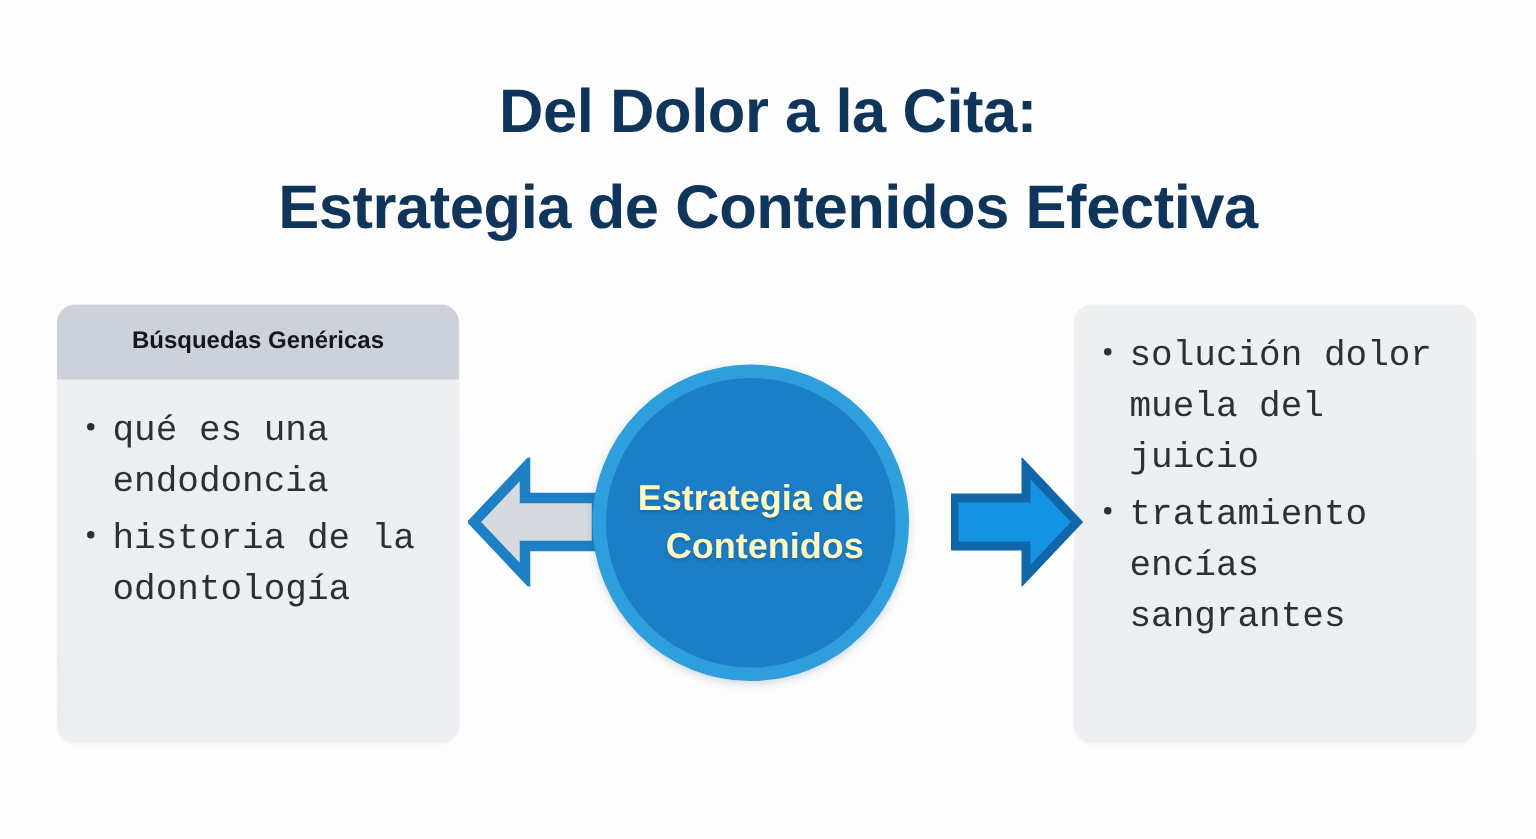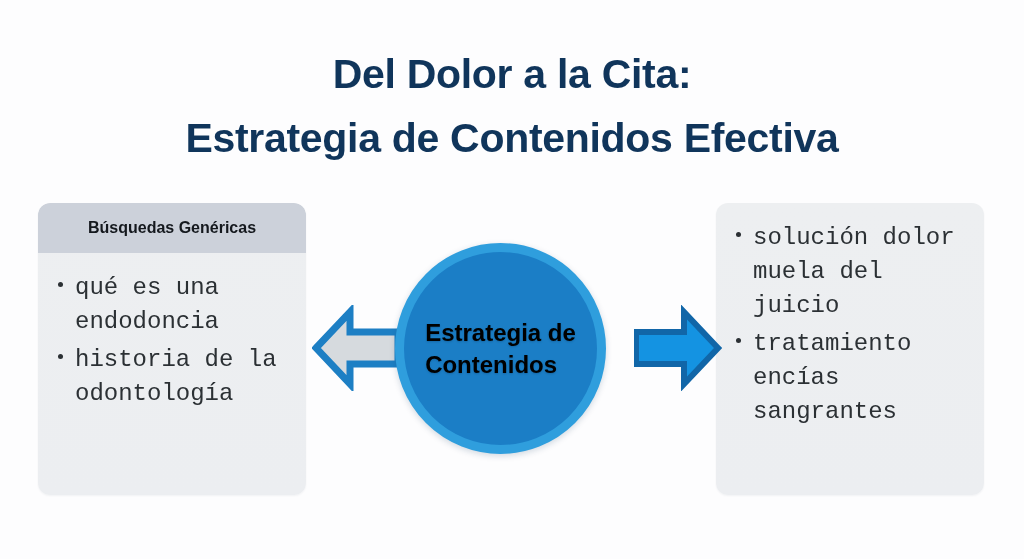--- a/index.html
+++ b/index.html
@@ -123,25 +123,25 @@
     background: #1b7ec6;
     border: 9px solid #2f9edd;
     box-sizing: border-box;
     display: flex;
     align-items: center;
     justify-content: center;
     z-index: 3;
     box-shadow: 0 2px 6px rgba(10,50,90,0.18);
   }
   .hub-label {
-    color: #000000;
+    color: #fef9c3;
     font-weight: bold;
     font-size: 24px;
     line-height: 1.32;
-    text-align: left;
+    text-align: right;
     text-shadow: 0 1px 2px rgba(0,40,80,0.25);
   }
   .hub-label .hline { display: block; }
 
   
   .arrow {
     position: absolute;
     top: 305px;
     z-index: 2;
   }

